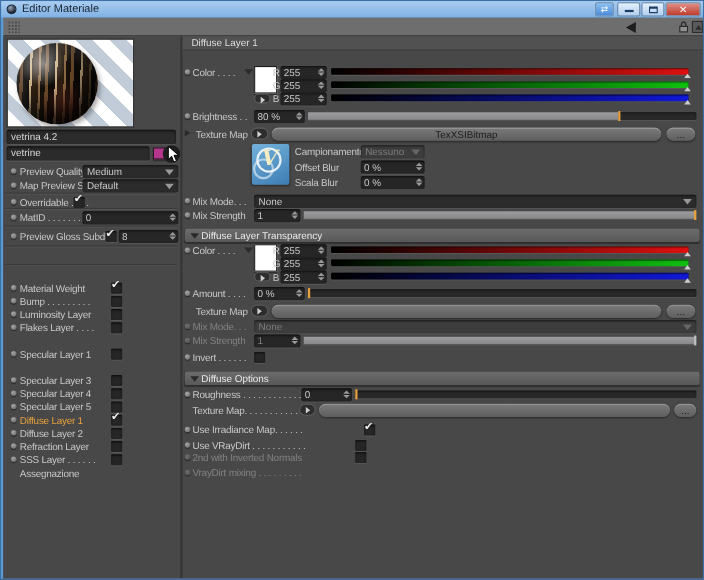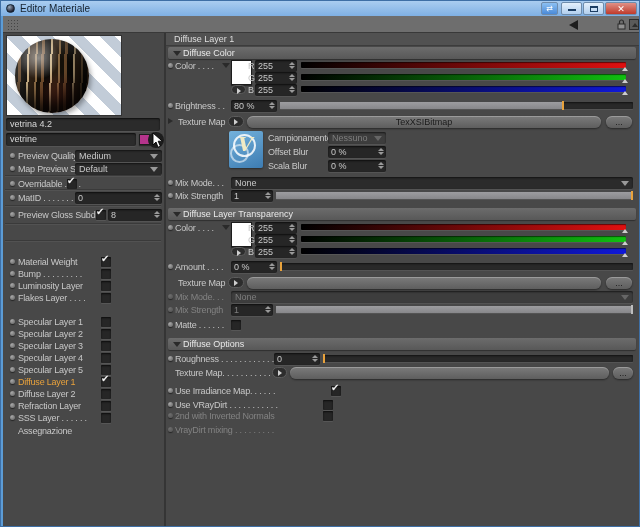--- a/index.html
+++ b/index.html
@@ -232,25 +232,20 @@
       <div class="srow" style="top:259px">
         <span class="bullet" style="left:7px"></span>
         <span class="lbl" style="left:15px">Flakes Layer . . . .</span>
         <span class="chk" style="left:98px"></span>
       </div>
       <div class="srow" style="top:283px">
         <span class="bullet" style="left:7px"></span>
         <span class="lbl" style="left:15px">Specular Layer 1</span>
         <span class="chk" style="left:98px"></span>
       </div>
-      <div class="srow" style="top:295px">
-        <span class="bullet" style="left:7px"></span>
-        <span class="lbl" style="left:15px">Specular Layer 2</span>
-        <span class="chk" style="left:98px"></span>
-      </div>
       <div class="srow" style="top:307px">
         <span class="bullet" style="left:7px"></span>
         <span class="lbl" style="left:15px">Specular Layer 3</span>
         <span class="chk" style="left:98px"></span>
       </div>
       <div class="srow" style="top:319px">
         <span class="bullet" style="left:7px"></span>
         <span class="lbl" style="left:15px">Specular Layer 4</span>
         <span class="chk" style="left:98px"></span>
       </div>
@@ -284,21 +279,20 @@
         <span class="lbl" style="left:15px">Assegnazione</span>
       </div>
     </div>
 
     <div class="vdiv"></div>
 
     <div class="panel">
 
       <div class="header">Diffuse Layer 1</div>
 
-      <div class="secbar" style="top:14px">Diffuse Color</div>
 
       <div class="prow" style="top:27px">
         <span class="bullet" style="left:2px"></span>
         <span class="lbl" style="left:9px">Color . . . . </span>
         <span class="coltri" style="left:56px"></span>
         <span class="swatch" style="left:65px;top:0;width:21px;height:25px"></span>
         <span class="lbl" style="left:82px">R</span>
         <span class="field" style="left:89px;width:42px">
           <span>255</span>
           <span class="spin">
@@ -498,21 +492,21 @@
             </span>
         </span>
         <span class="slider" style="left:110px;width:357px">
           <span class="fill" style="width:100%"></span>
             <span class="mark gray" style="right:0"></span>
         </span>
       </div>
 
       <div class="prow" style="top:286px">
         <span class="bullet" style="left:2px"></span>
-        <span class="lbl" style="left:9px">Matte . . . . . .</span>
+        <span class="lbl" style="left:9px">Invert . . . . . .</span>
         <span class="chk" style="left:65px"></span>
       </div>
 
       <div class="secbar" style="top:305px">Diffuse Options</div>
 
       <div class="prow" style="top:320px">
         <span class="bullet" style="left:2px"></span>
         <span class="lbl" style="left:9px">Roughness . . . . . . . . . . . . .</span>
         <span class="field" style="left:108px;width:46px">
           <span>0</span>

